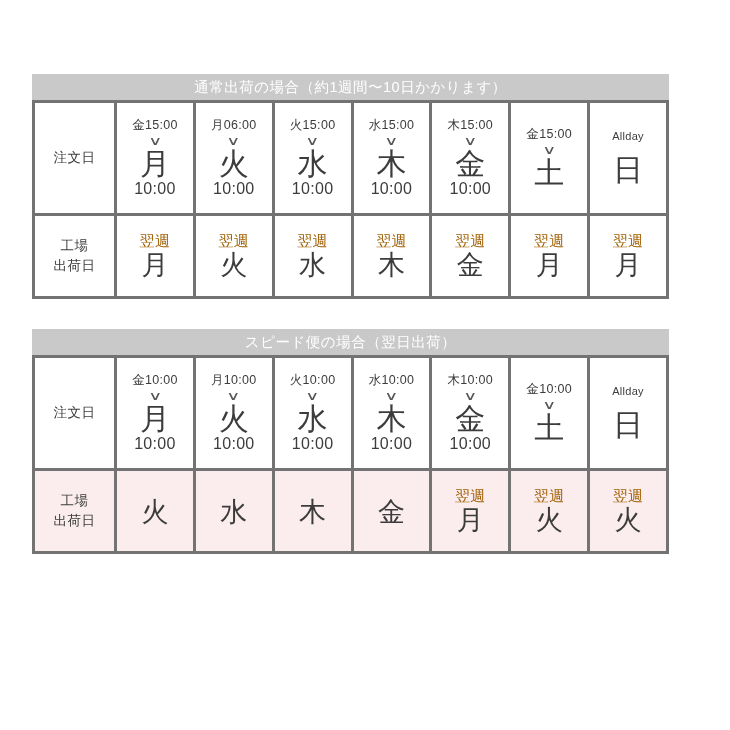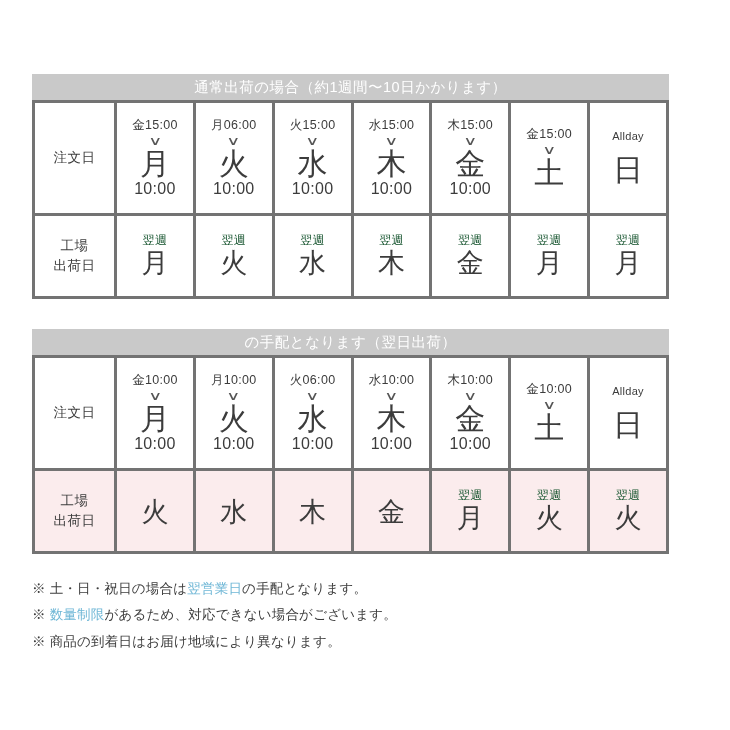--- a/index.html
+++ b/index.html
@@ -90,22 +90,22 @@
     margin-top: 2px;
     letter-spacing: 0.3px;
   }
   .allday-label {
     font-size: 11px;
     color: #3c3c3c;
     margin-bottom: 12px;
     letter-spacing: 0.3px;
   }
   .pre {
-    font-size: 12px;
-    color: #14532d;
+    font-size: 15px;
+    color: #a16207;
     margin-bottom: 3px;
     letter-spacing: 0.3px;
   }
   .ship-big {
     font-size: 27px;
     font-weight: 300;
     color: #3c3c3c;
     line-height: 1.05;
   }
   tr.pink td { background: #fbeced; }
@@ -241,21 +241,21 @@
           </div>
         </td>
       </tr>
     </tbody>
       </table>
   </div>
 
   <div class="gap"></div>
 
   <div class="block">
-    <div class="block-header">の手配となります（翌日出荷）</div>
+    <div class="block-header">スピード便の場合（翌日出荷）</div>
     <table class="sched">
       <tbody>
           <tr class="order-row">
         <td class="label">注文日</td>
 
         <td>
           <div class="cell-inner">
             <span class="small-top">金10:00</span>
             <span class="chev">∨</span>
             <span class="big">月</span>
@@ -265,21 +265,21 @@
         <td>
           <div class="cell-inner">
             <span class="small-top">月10:00</span>
             <span class="chev">∨</span>
             <span class="big">火</span>
             <span class="small-bot">10:00</span>
           </div>
         </td>
         <td>
           <div class="cell-inner">
-            <span class="small-top">火06:00</span>
+            <span class="small-top">火10:00</span>
             <span class="chev">∨</span>
             <span class="big">水</span>
             <span class="small-bot">10:00</span>
           </div>
         </td>
         <td>
           <div class="cell-inner">
             <span class="small-top">水10:00</span>
             <span class="chev">∨</span>
             <span class="big">木</span>
@@ -354,25 +354,14 @@
           <div class="cell-inner">
             <span class="pre">翌週</span>
             <span class="ship-big">火</span>
           </div>
         </td>
       </tr>
     </tbody>
       </table>
   </div>
 
-  <div class="notes">
-    <div>
-      <span>※ 土・日・祝日の場合は</span><span class="hl">翌営業日</span><span>の手配となります。</span>
-    </div>
-    <div>
-      <span>※ </span><span class="hl">数量制限</span><span>があるため、対応できない場合がございます。</span>
-    </div>
-    <div>
-      <span>※ 商品の到着日はお届け地域により異なります。</span><span class="hl"></span><span></span>
-    </div>
-  </div>
 
 </div>
 
 </body></html>

